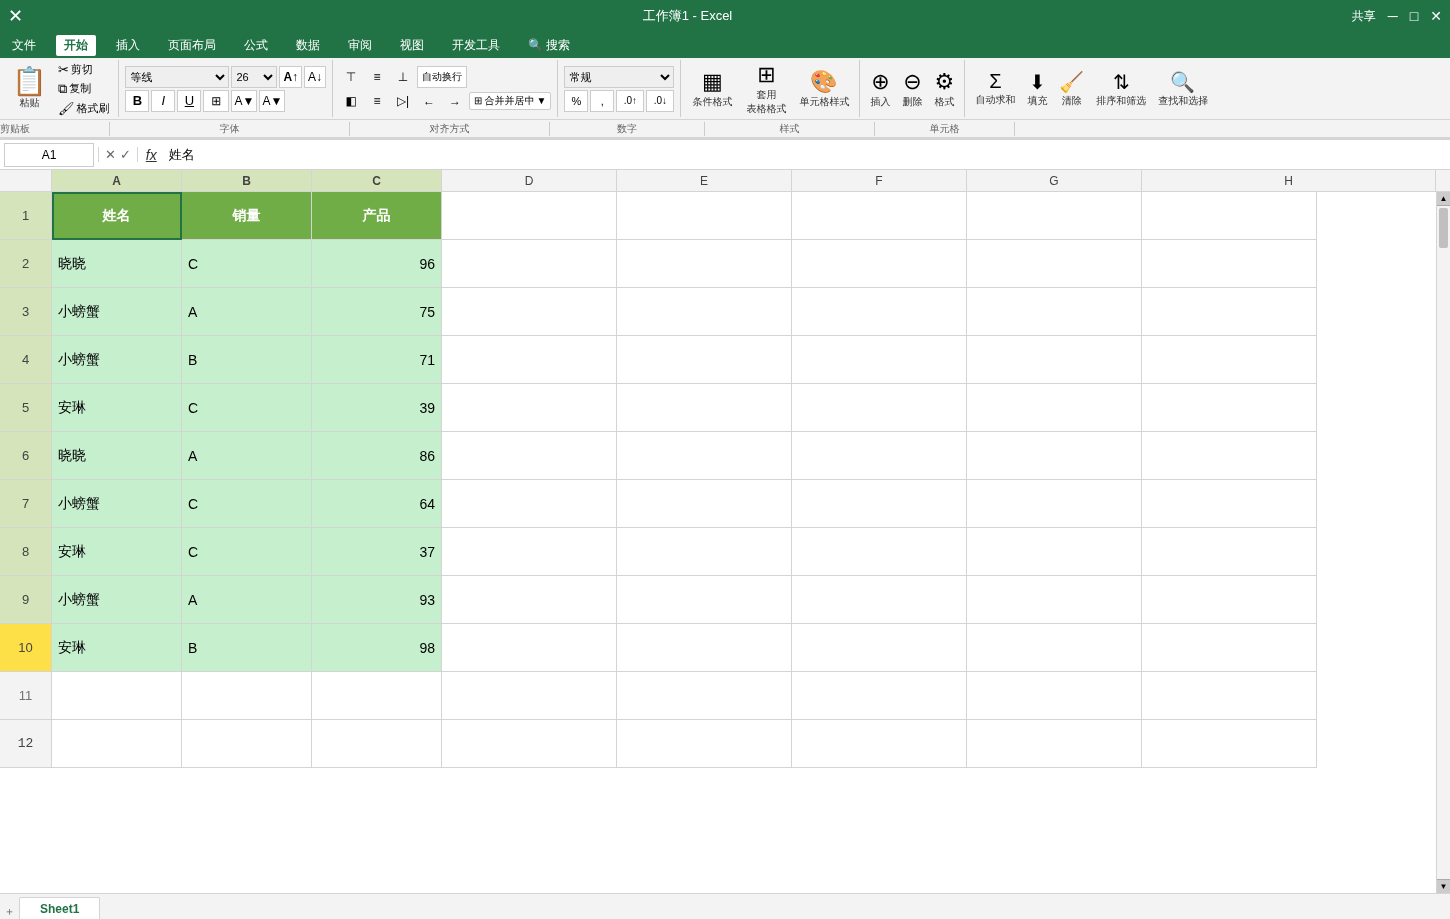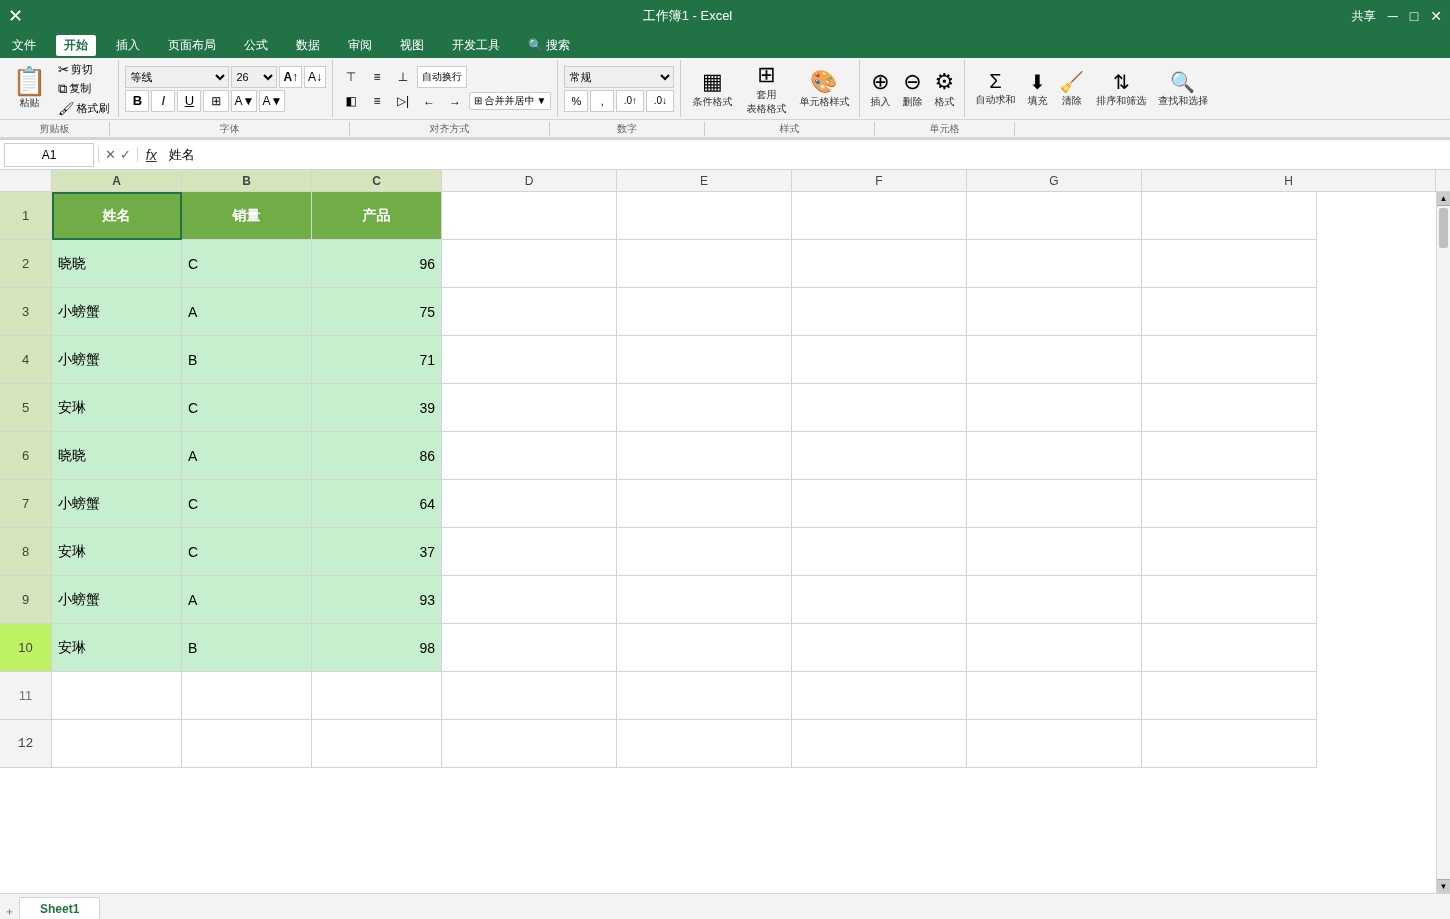--- a/index.html
+++ b/index.html
@@ -166,21 +166,21 @@
           <span style="font-size:10px; color:#333;">排序和筛选</span>
         </div>
         <div style="display:flex; flex-direction:column; align-items:center; justify-content:center; cursor:pointer; padding:2px 4px; height:52px;">
           <span style="font-size:20px;">🔍</span>
           <span style="font-size:10px; color:#333;">查找和选择</span>
         </div>
       </div>
     </div>
 
     <div style="height:18px; display:flex; align-items:center; background:#f3f3f3; border-bottom:1px solid #d4d4d4;">
-      <div style="width:110px; text-align:center; font-size:10px; color:#666; border-right:1px solid #ccc;">剪贴板</div>
+      <div style="width:110px; text-align:left; font-size:10px; color:#666; border-right:1px solid #ccc;">剪贴板</div>
       <div style="width:240px; text-align:center; font-size:10px; color:#666; border-right:1px solid #ccc;">字体</div>
       <div style="width:200px; text-align:center; font-size:10px; color:#666; border-right:1px solid #ccc;">对齐方式</div>
       <div style="width:155px; text-align:center; font-size:10px; color:#666; border-right:1px solid #ccc;">数字</div>
       <div style="width:170px; text-align:center; font-size:10px; color:#666; border-right:1px solid #ccc;">样式</div>
       <div style="width:140px; text-align:center; font-size:10px; color:#666; border-right:1px solid #ccc;">单元格</div>
     </div>
   </div>
 
   <div style="height:30px; display:flex; align-items:center; border-bottom:1px solid #d4d4d4; background:white;">
     <input type="text" style="width: 90px; height: 24px; border: 1px solid rgb(204, 204, 204); padding: 0px 4px; font-size: 12px; margin: 0px 4px; text-align: center;" value="A1">
@@ -314,21 +314,21 @@
             <div style="width: 130px; min-width: 130px; height: 48px; display: flex; align-items: center; justify-content: flex-start; border-right: 1px solid rgb(212, 212, 212); border-bottom: 1px solid rgb(212, 212, 212); font-size: 14px; padding: 0px 6px; overflow: hidden; white-space: nowrap; background: rgb(198, 239, 206); color: rgb(0, 0, 0); font-weight: normal; cursor: cell; flex-shrink: 0;">小螃蟹</div>
             <div style="width: 130px; min-width: 130px; height: 48px; display: flex; align-items: center; justify-content: flex-start; border-right: 1px solid rgb(212, 212, 212); border-bottom: 1px solid rgb(212, 212, 212); font-size: 14px; padding: 0px 6px; overflow: hidden; white-space: nowrap; background: rgb(198, 239, 206); color: rgb(0, 0, 0); font-weight: normal; cursor: cell; flex-shrink: 0;">A</div>
             <div style="width: 130px; min-width: 130px; height: 48px; display: flex; align-items: center; justify-content: flex-end; border-right: 1px solid rgb(212, 212, 212); border-bottom: 1px solid rgb(212, 212, 212); font-size: 14px; padding: 0px 6px; overflow: hidden; white-space: nowrap; background: rgb(198, 239, 206); color: rgb(0, 0, 0); font-weight: normal; cursor: cell; flex-shrink: 0;">93</div>
             <div style="width: 175px; min-width: 175px; height: 48px; display: flex; align-items: center; justify-content: flex-start; border-right: 1px solid rgb(212, 212, 212); border-bottom: 1px solid rgb(212, 212, 212); font-size: 14px; padding: 0px 6px; overflow: hidden; white-space: nowrap; background: white; color: rgb(0, 0, 0); font-weight: normal; cursor: cell; flex-shrink: 0;"></div>
             <div style="width: 175px; min-width: 175px; height: 48px; display: flex; align-items: center; justify-content: flex-start; border-right: 1px solid rgb(212, 212, 212); border-bottom: 1px solid rgb(212, 212, 212); font-size: 14px; padding: 0px 6px; overflow: hidden; white-space: nowrap; background: white; color: rgb(0, 0, 0); font-weight: normal; cursor: cell; flex-shrink: 0;"></div>
             <div style="width: 175px; min-width: 175px; height: 48px; display: flex; align-items: center; justify-content: flex-start; border-right: 1px solid rgb(212, 212, 212); border-bottom: 1px solid rgb(212, 212, 212); font-size: 14px; padding: 0px 6px; overflow: hidden; white-space: nowrap; background: white; color: rgb(0, 0, 0); font-weight: normal; cursor: cell; flex-shrink: 0;"></div>
             <div style="width: 175px; min-width: 175px; height: 48px; display: flex; align-items: center; justify-content: flex-start; border-right: 1px solid rgb(212, 212, 212); border-bottom: 1px solid rgb(212, 212, 212); font-size: 14px; padding: 0px 6px; overflow: hidden; white-space: nowrap; background: white; color: rgb(0, 0, 0); font-weight: normal; cursor: cell; flex-shrink: 0;"></div>
             <div style="width: 175px; min-width: 175px; height: 48px; display: flex; align-items: center; justify-content: flex-start; border-right: 1px solid rgb(212, 212, 212); border-bottom: 1px solid rgb(212, 212, 212); font-size: 14px; padding: 0px 6px; overflow: hidden; white-space: nowrap; background: white; color: rgb(0, 0, 0); font-weight: normal; cursor: cell; flex-shrink: 0;"></div>
           </div>
           <div style="display: flex; flex-shrink: 0;">
-            <div style="width: 52px; min-width: 52px; height: 48px; display: flex; align-items: center; justify-content: center; border-right: 1px solid rgb(212, 212, 212); border-bottom: 1px solid rgb(212, 212, 212); font-size: 13px; color: rgb(68, 68, 68); background: #bef264; cursor: pointer; user-select: none; flex-shrink: 0;">10</div>
+            <div style="width: 52px; min-width: 52px; height: 48px; display: flex; align-items: center; justify-content: center; border-right: 1px solid rgb(212, 212, 212); border-bottom: 1px solid rgb(212, 212, 212); font-size: 13px; color: rgb(68, 68, 68); background: #fde047; cursor: pointer; user-select: none; flex-shrink: 0;">10</div>
             <div style="width: 130px; min-width: 130px; height: 48px; display: flex; align-items: center; justify-content: flex-start; border-right: 1px solid rgb(212, 212, 212); border-bottom: 1px solid rgb(212, 212, 212); font-size: 14px; padding: 0px 6px; overflow: hidden; white-space: nowrap; background: rgb(198, 239, 206); color: rgb(0, 0, 0); font-weight: normal; cursor: cell; flex-shrink: 0;">安琳</div>
             <div style="width: 130px; min-width: 130px; height: 48px; display: flex; align-items: center; justify-content: flex-start; border-right: 1px solid rgb(212, 212, 212); border-bottom: 1px solid rgb(212, 212, 212); font-size: 14px; padding: 0px 6px; overflow: hidden; white-space: nowrap; background: rgb(198, 239, 206); color: rgb(0, 0, 0); font-weight: normal; cursor: cell; flex-shrink: 0;">B</div>
             <div style="width: 130px; min-width: 130px; height: 48px; display: flex; align-items: center; justify-content: flex-end; border-right: 1px solid rgb(212, 212, 212); border-bottom: 1px solid rgb(212, 212, 212); font-size: 14px; padding: 0px 6px; overflow: hidden; white-space: nowrap; background: rgb(198, 239, 206); color: rgb(0, 0, 0); font-weight: normal; cursor: cell; flex-shrink: 0;">98</div>
             <div style="width: 175px; min-width: 175px; height: 48px; display: flex; align-items: center; justify-content: flex-start; border-right: 1px solid rgb(212, 212, 212); border-bottom: 1px solid rgb(212, 212, 212); font-size: 14px; padding: 0px 6px; overflow: hidden; white-space: nowrap; background: white; color: rgb(0, 0, 0); font-weight: normal; cursor: cell; flex-shrink: 0;"></div>
             <div style="width: 175px; min-width: 175px; height: 48px; display: flex; align-items: center; justify-content: flex-start; border-right: 1px solid rgb(212, 212, 212); border-bottom: 1px solid rgb(212, 212, 212); font-size: 14px; padding: 0px 6px; overflow: hidden; white-space: nowrap; background: white; color: rgb(0, 0, 0); font-weight: normal; cursor: cell; flex-shrink: 0;"></div>
             <div style="width: 175px; min-width: 175px; height: 48px; display: flex; align-items: center; justify-content: flex-start; border-right: 1px solid rgb(212, 212, 212); border-bottom: 1px solid rgb(212, 212, 212); font-size: 14px; padding: 0px 6px; overflow: hidden; white-space: nowrap; background: white; color: rgb(0, 0, 0); font-weight: normal; cursor: cell; flex-shrink: 0;"></div>
             <div style="width: 175px; min-width: 175px; height: 48px; display: flex; align-items: center; justify-content: flex-start; border-right: 1px solid rgb(212, 212, 212); border-bottom: 1px solid rgb(212, 212, 212); font-size: 14px; padding: 0px 6px; overflow: hidden; white-space: nowrap; background: white; color: rgb(0, 0, 0); font-weight: normal; cursor: cell; flex-shrink: 0;"></div>
             <div style="width: 175px; min-width: 175px; height: 48px; display: flex; align-items: center; justify-content: flex-start; border-right: 1px solid rgb(212, 212, 212); border-bottom: 1px solid rgb(212, 212, 212); font-size: 14px; padding: 0px 6px; overflow: hidden; white-space: nowrap; background: white; color: rgb(0, 0, 0); font-weight: normal; cursor: cell; flex-shrink: 0;"></div>
           </div>
           <div style="display: flex; flex-shrink: 0;">

